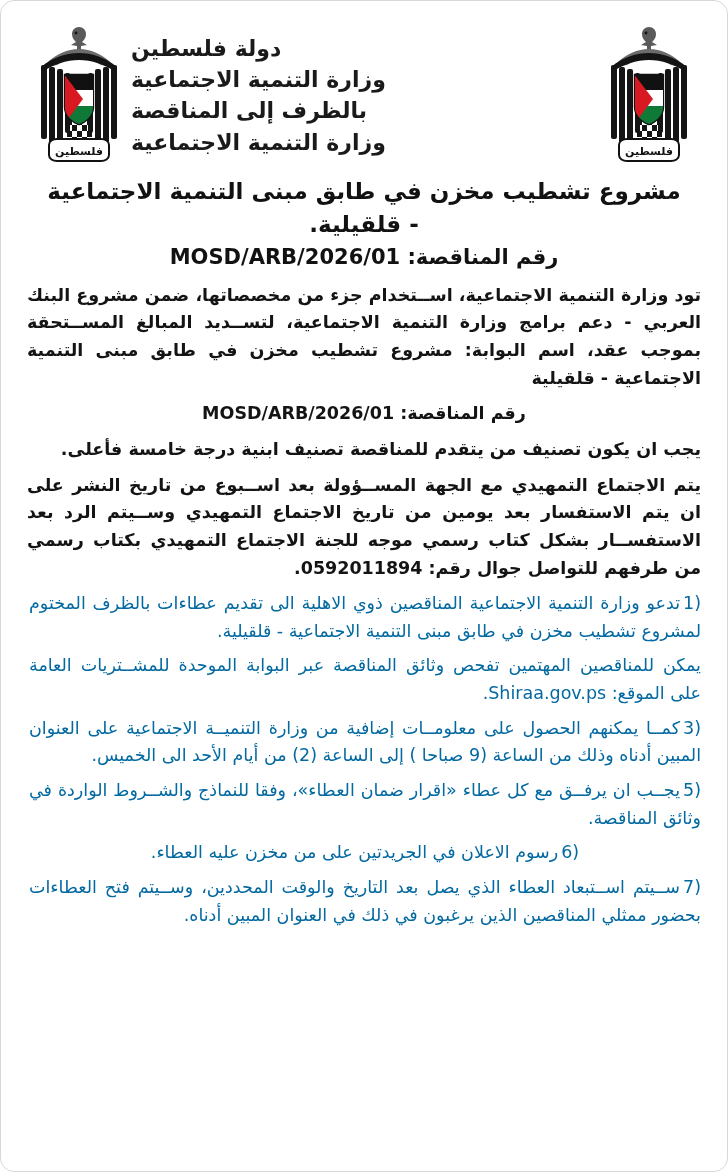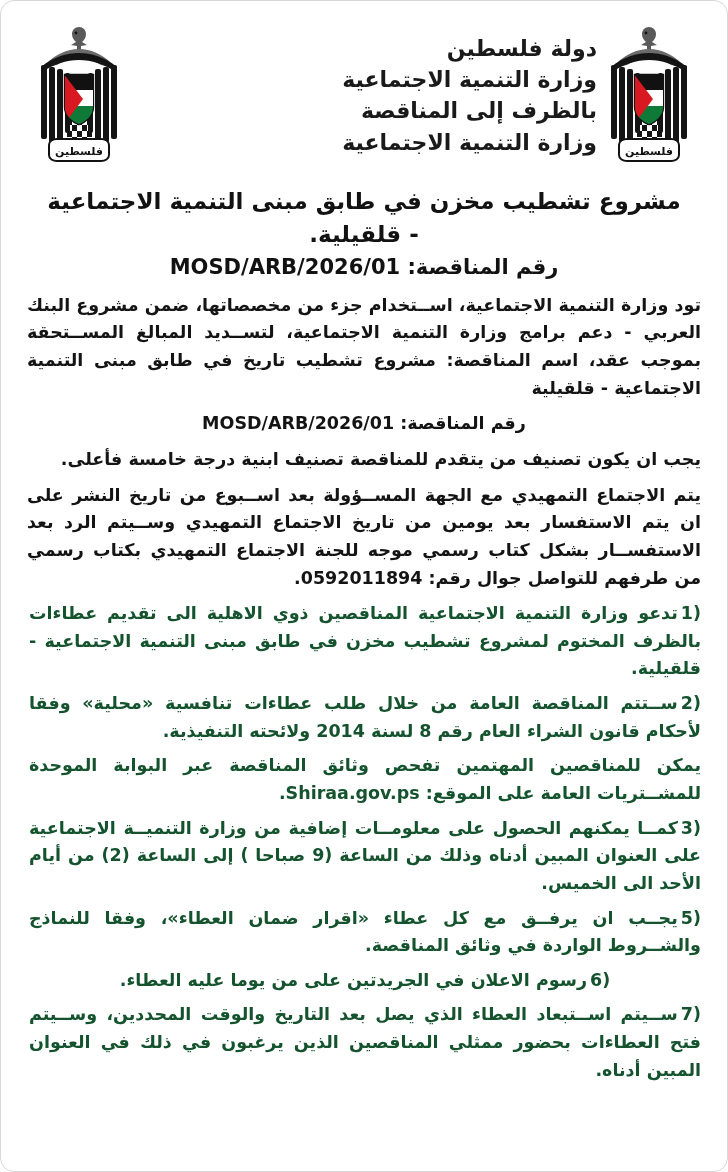--- a/index.html
+++ b/index.html
@@ -44,41 +44,40 @@
   .emblem {
     width: 104px;
     height: 148px;
     flex: 0 0 104px;
     position: relative;
   }
   .emblem svg { display: block; width: 100%; height: 100%; }
 
   .header-titles {
     flex: 1 1 auto;
-    text-align: right;
+    text-align: left;
     padding-top: 10px;
     direction: rtl;
   }
   .header-titles div {
     font-weight: bold;
     font-size: 22px;
     line-height: 1.42;
     color: #1a1a1a;
     letter-spacing: 0px;
   }
 
   
   .main-title {
     direction: rtl;
     text-align: center;
     font-weight: bold;
     font-size: 23px;
     line-height: 1.42;
     color: #121212;
-    margin-top: 10px;
     padding: 0 12px;
   }
   .tender-no {
     direction: rtl;
     text-align: center;
     font-weight: bold;
     font-size: 21px;
     line-height: 1.45;
     color: #121212;
     margin-top: 2px;
@@ -113,22 +112,22 @@
   p.para.center-last {
     text-align: justify;
     text-align-last: center;
   }
 
   
   p.item {
     margin: 0 0 7px 2px;
     font-size: 17.5px;
     line-height: 1.58;
-    color: #14532d;
-    font-weight: bold;
+    color: #0369a1;
+    font-weight: normal;
     direction: rtl;
     text-align: justify;
     text-align-last: right;
   }
   p.item .marker {
     direction: ltr;
     unicode-bidi: isolate;
     display: inline-block;
     margin-left: 3px;
   }
@@ -259,54 +258,51 @@
     </div>
 
     <div class="main-title">مشروع تشطيب مخزن في طابق مبنى التنمية الاجتماعية - قلقيلية.</div>
     <div class="tender-no">
       <span>رقم المناقصة:</span>
       <span class="ltr">MOSD/ARB/2026/01</span>
     </div>
 
     <div class="body-block">
 
-      <p class="para justify-start">تود وزارة التنمية الاجتماعية، اســتخدام جزء من مخصصاتها، ضمن مشروع البنك العربي - دعم برامج وزارة التنمية الاجتماعية، لتســديد المبالغ المســتحقة بموجب عقد، اسم المناقصة: مشروع تشطيب تاريخ في طابق مبنى التنمية الاجتماعية - قلقيلية</p>
+      <p class="para justify-start">تود وزارة التنمية الاجتماعية، اســتخدام جزء من مخصصاتها، ضمن مشروع البنك العربي - دعم برامج وزارة التنمية الاجتماعية، لتســديد المبالغ المســتحقة بموجب عقد، اسم البوابة: مشروع تشطيب مخزن في طابق مبنى التنمية الاجتماعية - قلقيلية</p>
 
       <p class="para center-last" style="text-align:center;">
         <span>رقم المناقصة:</span>
         <span class="ltrnum">MOSD/ARB/2026/01</span>
       </p>
 
       <p class="para justify-start">يجب ان يكون تصنيف من يتقدم للمناقصة تصنيف ابنية درجة خامسة فأعلى.</p>
 
       <p class="para justify-start">يتم الاجتماع التمهيدي مع الجهة المســؤولة بعد اســبوع من تاريخ النشر على ان يتم الاستفسار بعد يومين من تاريخ الاجتماع التمهيدي وســيتم الرد بعد الاستفســار بشكل كتاب رسمي موجه للجنة الاجتماع التمهيدي بكتاب رسمي من طرفهم للتواصل جوال رقم: 0592011894.</p>
 
       <p class="item">
         <span class="marker">1)</span><span>تدعو وزارة التنمية الاجتماعية المناقصين ذوي الاهلية الى تقديم عطاءات بالظرف المختوم لمشروع تشطيب مخزن في طابق مبنى التنمية الاجتماعية - قلقيلية.</span>
       </p>
 
-      <p class="item">
-        <span class="marker">2)</span><span>ســتتم المناقصة العامة من خلال طلب عطاءات تنافسية «محلية» وفقا لأحكام قانون الشراء العام رقم 8 لسنة 2014 ولائحته التنفيذية.</span>
-      </p>
 
       <p class="item">
         <span>يمكن للمناقصين المهتمين تفحص وثائق المناقصة عبر البوابة الموحدة للمشــتريات العامة على الموقع: Shiraa.gov.ps.</span>
       </p>
 
       <p class="item">
         <span class="marker">3)</span><span>كمــا يمكنهم الحصول على معلومــات إضافية من وزارة التنميــة الاجتماعية  على العنوان المبين أدناه وذلك من الساعة (9 صباحا ) إلى الساعة (2) من أيام الأحد الى الخميس.</span>
       </p>
 
 
       <p class="item">
         <span class="marker">5)</span><span>يجــب ان يرفــق مع كل عطاء «اقرار ضمان العطاء»، وفقا للنماذج والشــروط الواردة في وثائق المناقصة.</span>
       </p>
 
       <p class="item" style="text-align-last:center;">
-        <span class="marker">6)</span><span>رسوم الاعلان في الجريدتين على من يوما عليه العطاء.</span>
+        <span class="marker">6)</span><span>رسوم الاعلان في الجريدتين على من مخزن عليه العطاء.</span>
       </p>
 
       <p class="item">
         <span class="marker">7)</span><span>ســيتم اســتبعاد العطاء الذي يصل بعد التاريخ والوقت المحددين، وســيتم فتح العطاءات بحضور ممثلي المناقصين الذين يرغبون في ذلك في العنوان المبين أدناه.</span>
       </p>
 
     </div>
   </div>
 </div>
 

